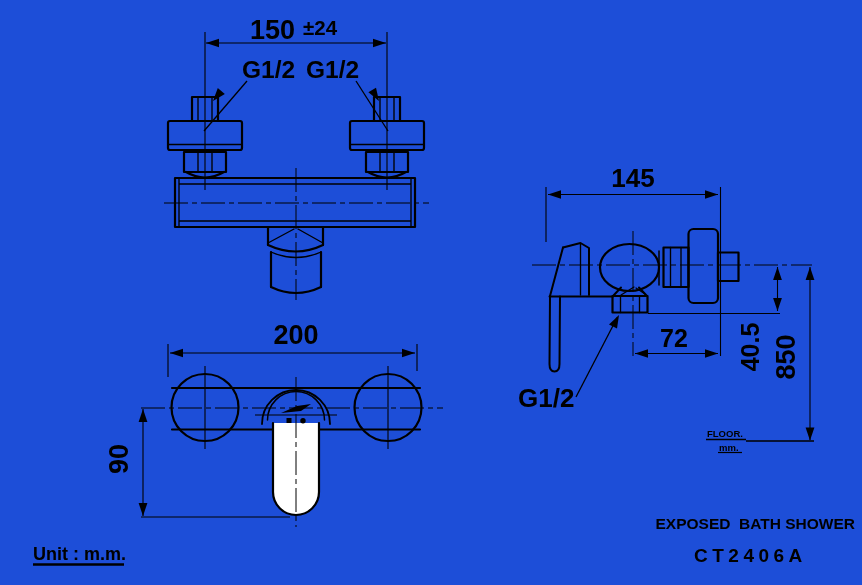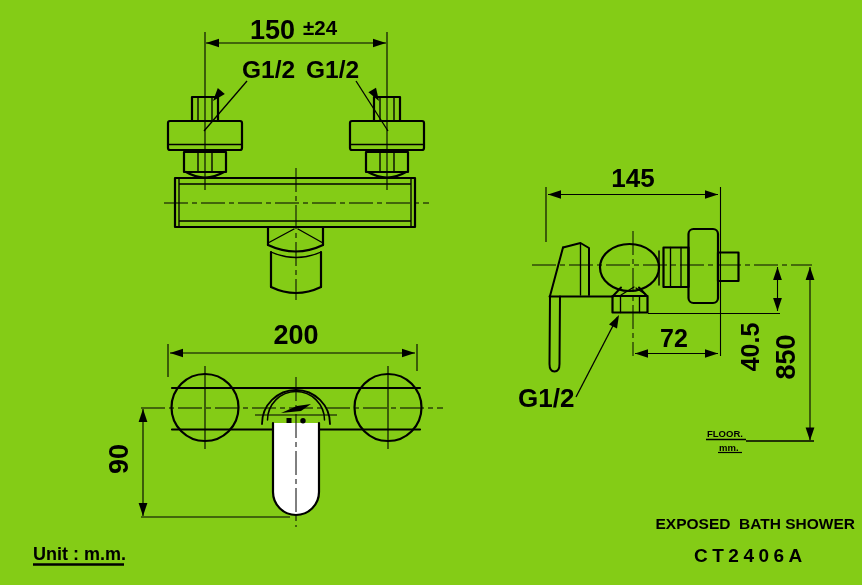--- a/index.html
+++ b/index.html
@@ -1,16 +1,16 @@
 <!DOCTYPE html>
 <html><head>
 <meta charset="utf-8">
 <style>
   html,body{margin:0;padding:0;background:#ffffff;}
-  #stage{position:relative;width:862px;height:585px;background:#84cc16;overflow:hidden;}
+  #stage{position:relative;width:862px;height:585px;background:#1d4ed8;overflow:hidden;}
   svg{display:block;}
   .outline{fill:none;stroke:#000;stroke-width:2.2;stroke-linejoin:round;stroke-linecap:round;}
   .outline-thin{fill:none;stroke:#000;stroke-width:1.35;stroke-linecap:round;}
   .dimline{fill:none;stroke:#000;stroke-width:1.1;}
   .leader{fill:none;stroke:#000;stroke-width:1.3;}
   .centerline{fill:none;stroke:#000;stroke-width:1;stroke-dasharray:24 4 5 4;}
   .arrow{fill:#000;stroke:none;}
   .dim-text{font-family:"Liberation Sans",sans-serif;font-weight:bold;fill:#000;}
   .sz27{font-size:27px;} .sz26{font-size:26px;} .sz25{font-size:25px;}
   .sz24{font-size:24.5px;} .sz20{font-size:20.5px;} .sz19{font-size:19px;letter-spacing:4.5px;}

